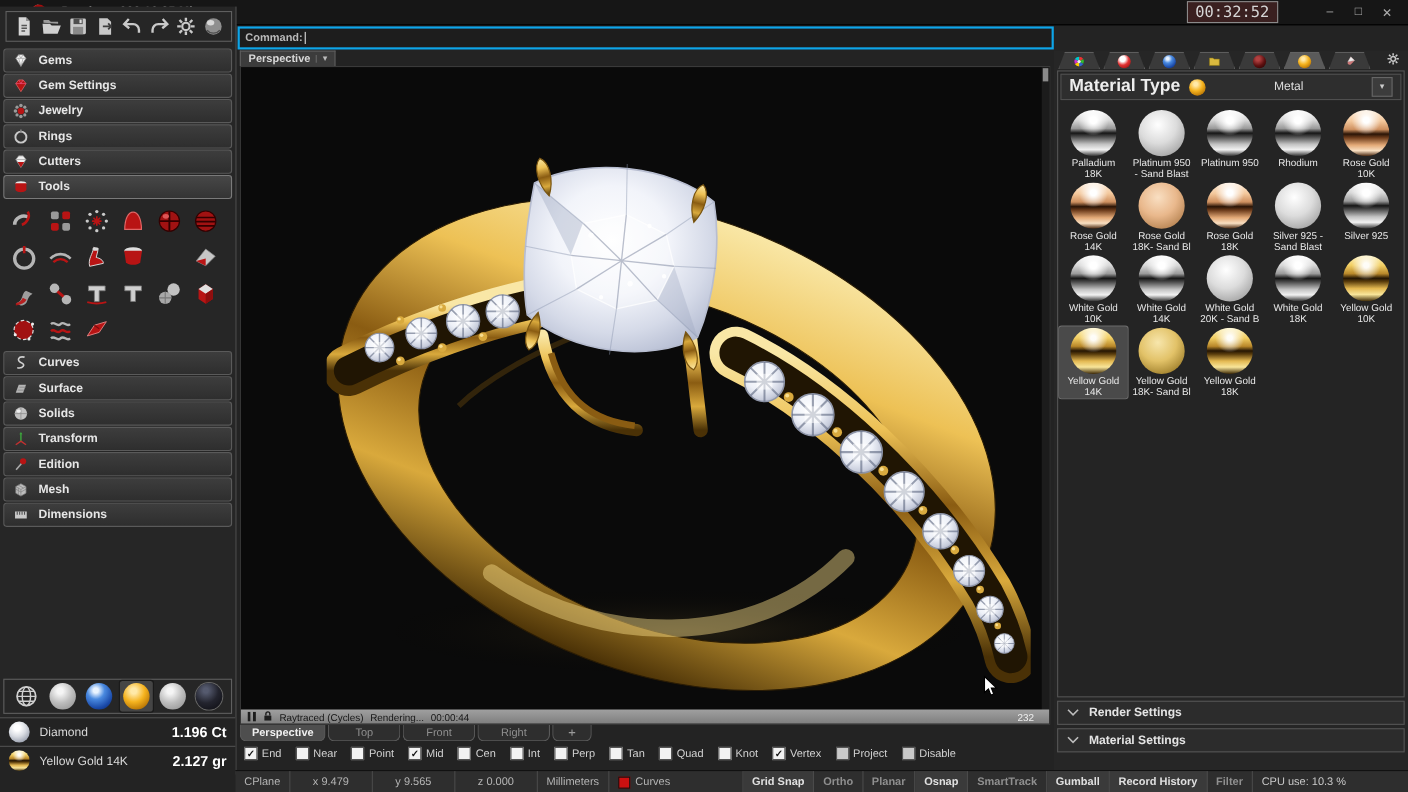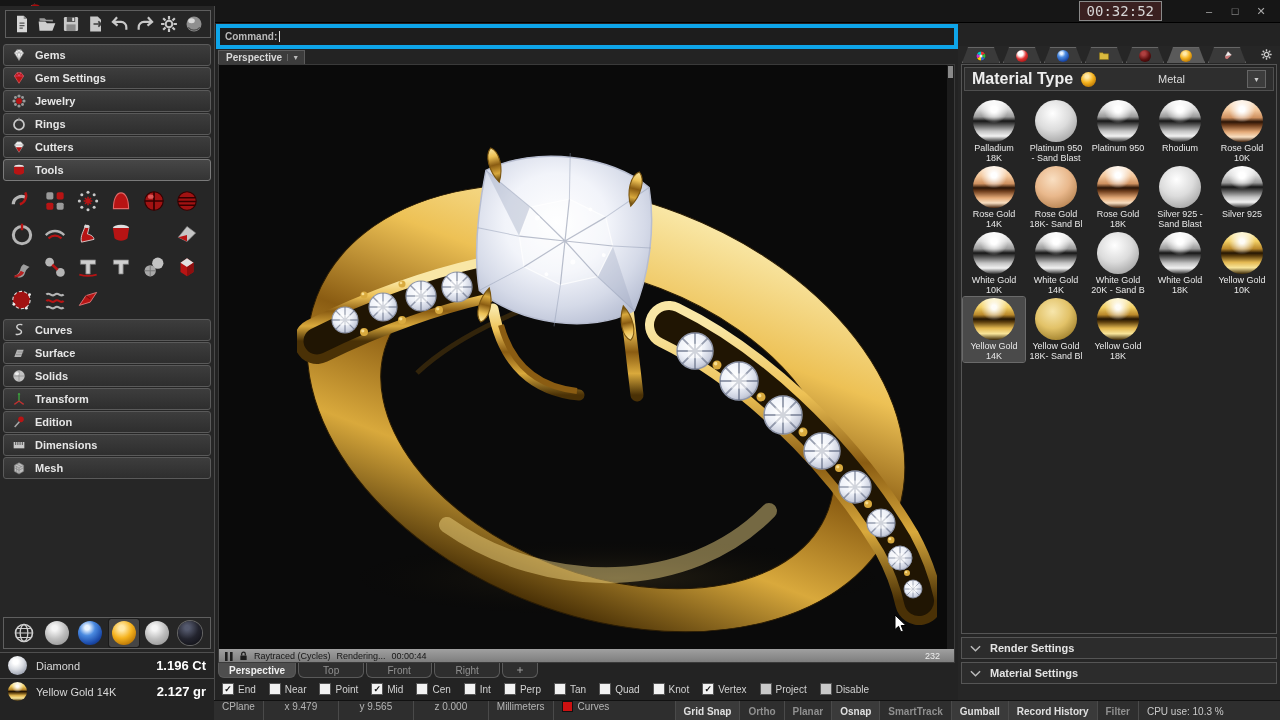--- a/index.html
+++ b/index.html
@@ -38,21 +38,21 @@
   .matte.tone-rose{background:radial-gradient(circle at 42% 32%,#f9dfc2 0%,#e9b88c 45%,#b98655 80%,#7c5733 100%);}
   .ball-blue{background:radial-gradient(circle at 38% 28%,#eaf4ff 0 10%,#4a8ae0 35%,#1a49a8 70%,#0a1e55 100%);}
   .ball-goldq{background:radial-gradient(circle at 40% 30%,#ffe9a8 0 12%,#f5b31f 45%,#c07d08 75%,#7a4d03 100%);}
   .ball-ghost{background:radial-gradient(circle at 40% 30%,#f5f5f5 0 12%,#bdbdbd 50%,#8a8a8a 100%);}
   .ball-dark{background:radial-gradient(circle at 38% 28%,#555a6e 0 10%,#23242e 50%,#0b0b10 100%);box-shadow:0 0 0 1px #666;}
   .ball-diamond{background:radial-gradient(circle at 40% 30%,#fff 0 15%,#d9dce2 45%,#9aa0ae 80%,#80869a 100%);}
   .ball-redwhite{background:radial-gradient(circle at 38% 30%,#fff 0 22%,#e23333 50%,#7a0505 100%);}
   .ball-darkred{background:radial-gradient(circle at 38% 30%,#b04040 0 15%,#5e1010 55%,#1d0000 100%);}
   
   .center-col{position:absolute;left:214px;top:22px;width:744px;height:698px;display:flex;flex-direction:column;}
-  .command-bar{margin:2px 0 0 2px;height:17px;border:4px solid #0ea5e9;background:#1d1d1d;display:flex;align-items:center;padding:0 5px;gap:2px;}
+  .command-bar{margin:2px 0 0 2px;height:17px;border:2px solid #0ea5e9;background:#1d1d1d;display:flex;align-items:center;padding:0 5px;gap:2px;}
   .command-bar .clabel{font-size:10px;font-weight:bold;color:#b9b9b9;}
   .caret{width:1px;height:11px;background:#ddd;}
   .vp-title-row{height:15px;display:flex;align-items:flex-end;padding-left:4px;}
   .vp-title-tab{display:inline-flex;align-items:center;gap:5px;background:#3c3c3c;border:1px solid #5c5c5c;border-bottom:none;padding:1px 5px 1px 7px;}
   .vp-title-tab .t{font-size:10px;font-weight:bold;color:#d9d9d9;}
   .vp-title-tab .dd{font-size:7px;color:#bbb;border-left:1px solid #666;padding-left:4px;}
   .viewport{position:relative;margin-left:4px;width:735px;height:597px;background:#0a0a0a;border:1px solid #3a3a3a;overflow:hidden;}
   .vp-scroll{position:absolute;right:0;top:0;width:7px;height:100%;background:#1c1c1c;}
   .vp-scroll .thumb{position:absolute;top:1px;left:1px;width:5px;height:12px;background:#8a8a8a;}
   .render-bar{position:absolute;left:0;bottom:0;width:100%;height:13px;background:linear-gradient(#a0a0a0,#7e7e7e);display:flex;align-items:center;gap:6px;padding:0 6px;box-sizing:border-box;}
@@ -80,21 +80,21 @@
   .mt-arrow{width:17px;height:16px;background:#3c3c3c;border:1px solid #666;display:flex;align-items:center;justify-content:center;font-size:7px;color:#ccc;}
   .mat-grid{display:grid;grid-template-columns:repeat(5,62px);justify-content:start;padding:6px 1px;row-gap:1px;height:528px;align-content:start;}
   .mat-cell{width:62px;height:64px;display:flex;flex-direction:column;align-items:center;padding-top:1px;border-radius:2px;}
   .mat-cell.selected{background:#4a4a4a;outline:1px solid #6a6a6a;}
   .mat-ball{width:42px;height:42px;}
   .mat-lbl{margin-top:1px;font-size:9px;line-height:10px;color:#e8e8e8;text-align:center;}
   .rp-section{height:20px;margin:3px 3px 0 3px;border:1px solid #555;background:#2c2c2c;display:flex;align-items:center;gap:9px;padding:0 8px;}
   .rp-section .sl{font-size:11px;font-weight:bold;color:#e4e4e4;}
   
   .status-bar{position:absolute;left:214px;top:700px;width:1066px;height:20px;background:#2e2e2e;border-top:1px solid #111;display:flex;align-items:center;font-size:10px;color:#b5b5b5;}
-  .sb-cell{height:100%;display:flex;align-items:flex-start;justify-content:center;padding:0 8px;border-right:1px solid #4a4a4a;}
+  .sb-cell{height:100%;display:flex;align-items:center;justify-content:center;padding:0 8px;border-right:1px solid #4a4a4a;}
   .sb-cell.coord{width:58px;}
   .sb-cell.layer{width:105px;justify-content:flex-start;gap:5px;}
   .swatch{width:9px;height:9px;background:#cc1111;border:1px solid #111;}
   .sb-toggle{height:100%;display:flex;align-items:center;padding:0 8px;border-right:1px solid #4a4a4a;color:#8f8f8f;font-weight:bold;}
   .sb-toggle.on{color:#e0e0e0;font-weight:bold;background:#3a3a3a;}
   .sb-cpu{height:100%;display:flex;align-items:center;padding:0 8px;color:#c9c9c9;}
   .sb-fill{flex:1;}
   
   .cursor{position:absolute;left:894px;top:614px;width:13px;height:20px;pointer-events:none;}
 </style>
@@ -502,37 +502,37 @@
                 <path d="m12.5 11.5-7 8" stroke="#aaa" stroke-width="2.2"></path>
               </svg>
             </span>
           </span>
           <span class="lbl">Edition</span>
         </div>
         <div class="side-btn">
           <span class="side-icon">
             <span style="display: inline-flex;">
               <svg width="16" height="16" viewBox="0 0 24 24">
+                <path d="M5 8l7-4 7 4v9l-7 4-7-4z" fill="#bdbdbd" stroke="#777"></path>
+                <path d="M5 8l7 4 7-4M12 12v9M5 11.5l7 4 7-4M8.5 6l7 4M8.5 19V9.6" stroke="#777" stroke-width=".8" fill="none"></path>
+              </svg>
+            </span>
+          </span>
+          <span class="lbl">Mesh</span>
+        </div>
+        <div class="side-btn">
+          <span class="side-icon">
+            <span style="display: inline-flex;">
+              <svg width="16" height="16" viewBox="0 0 24 24">
                 <path d="M4 7.5h16V17H4z" fill="#c9c9c9"></path>
                 <path d="M7 7.5v4.5M10.3 7.5v4.5M13.6 7.5v4.5M17 7.5v4.5" stroke="#4a4a4a" stroke-width="1.4"></path>
               </svg>
             </span>
           </span>
           <span class="lbl">Dimensions</span>
-        </div>
-        <div class="side-btn">
-          <span class="side-icon">
-            <span style="display: inline-flex;">
-              <svg width="16" height="16" viewBox="0 0 24 24">
-                <path d="M5 8l7-4 7 4v9l-7 4-7-4z" fill="#bdbdbd" stroke="#777"></path>
-                <path d="M5 8l7 4 7-4M12 12v9M5 11.5l7 4 7-4M8.5 6l7 4M8.5 19V9.6" stroke="#777" stroke-width=".8" fill="none"></path>
-              </svg>
-            </span>
-          </span>
-          <span class="lbl">Mesh</span>
         </div>
       </div>
     <div class="lp-spacer"></div>
     <div class="display-modes" id="display-modes">
         <span class="dm">
           <span style="display: inline-flex;">
             <svg width="24" height="24" viewBox="0 0 24 24">
               <circle cx="12" cy="12" r="8.5" fill="none" stroke="#cfcfcf" stroke-width="1.6"></circle>
               <ellipse cx="12" cy="12" rx="3.8" ry="8.5" fill="none" stroke="#cfcfcf" stroke-width="1.3"></ellipse>
               <path d="M3.5 12h17M5 7.5h14M5 16.5h14" stroke="#cfcfcf" stroke-width="1.2"></path>

